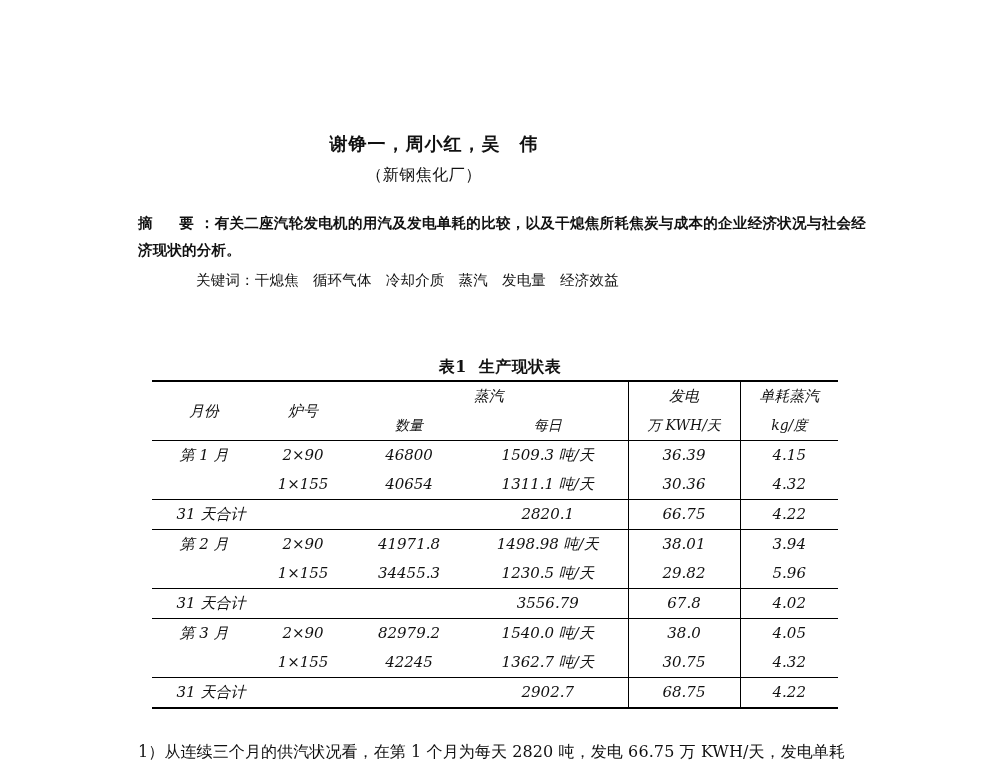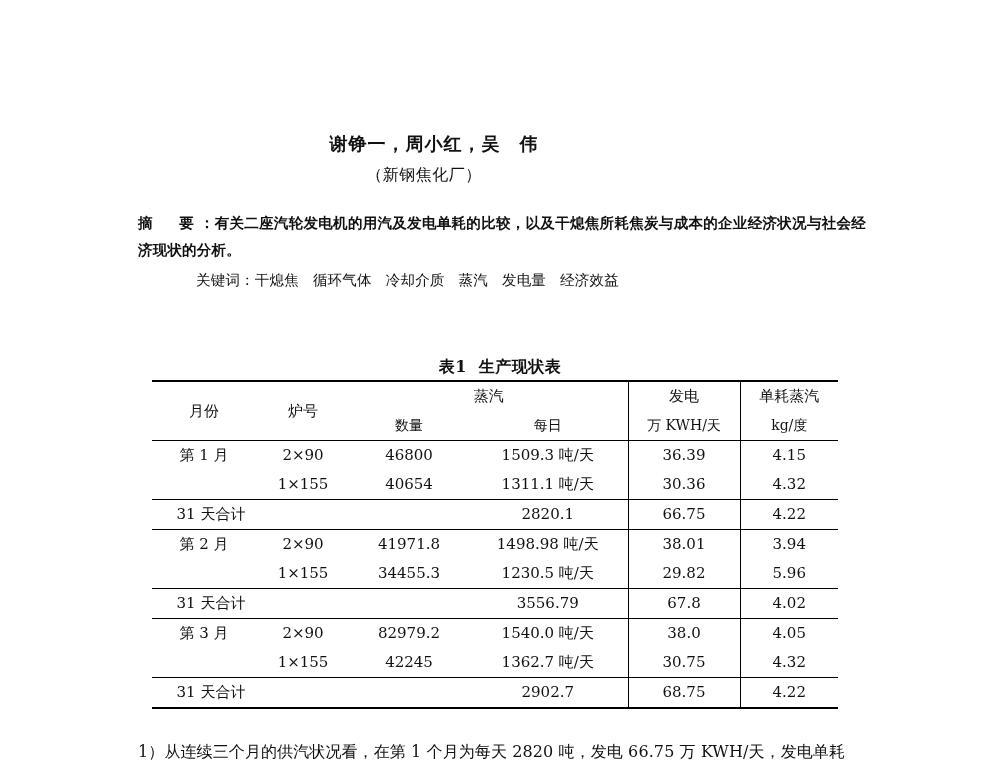--- a/index.html
+++ b/index.html
@@ -116,20 +116,21 @@
   .table-caption .capnum {
     margin-right: 12px;
     margin-top: 8px;
   }
 
   .tbl-wrap {
     position: absolute;
     top: 380px;
     left: 152px;
     width: 686px;
+    font-style: italic;
   }
   table.data {
     border-collapse: collapse;
     width: 686px;
     font-size: 15px;
     table-layout: fixed;
   }
   table.data td, table.data th {
     padding: 0;
     margin: 0;

